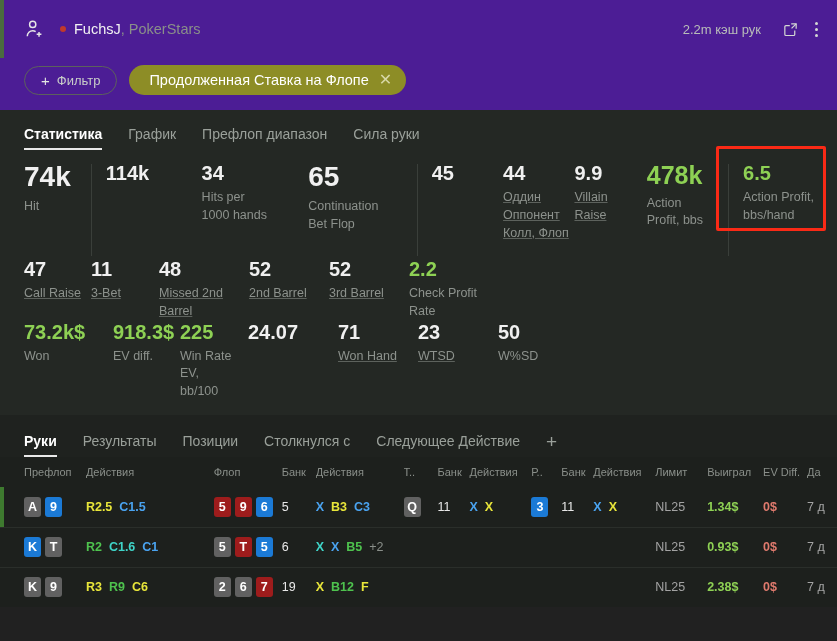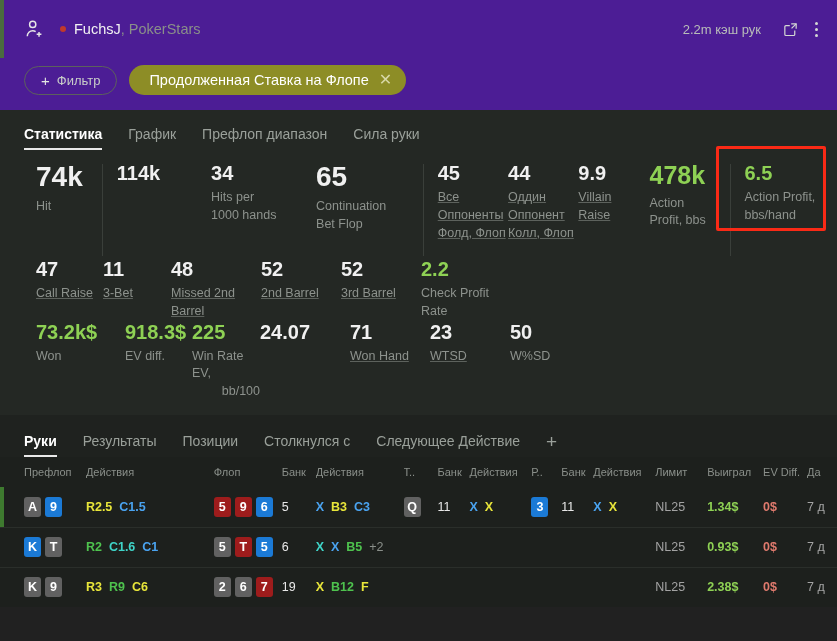--- a/index.html
+++ b/index.html
@@ -69,21 +69,21 @@
     font-size: 14px; color: #9aa09a; padding-bottom: 8px;
     cursor: pointer; position: relative; white-space: nowrap;
   }
   .tab.active { color: #ffffff; font-weight: bold; }
   .tab.active::after {
     content: ""; position: absolute; left: 0; right: 0; bottom: 0;
     height: 2px; background: #e9e9e9;
   }
 
   .stat-grid { position: relative; padding: 12px 0 0 0; }
-  .stat-row { display: flex; align-items: flex-start; padding-left: 36px; }
+  .stat-row { display: flex; align-items: flex-start; padding-left: 24px; }
   .stat-row.r1 { min-height: 96px; }
   .stat-row.r2 { min-height: 62px; }
   .stat-row.r3 { min-height: 62px; }
   .stat-cell { position: relative; }
   .stat-cell .val {
     font-weight: bold; color: #f0f0f0; line-height: 1.1; margin-bottom: 5px;
   }
   .stat-cell .val.big { font-size: 28px; }
   .stat-cell .val.mid { font-size: 20px; }
   .stat-cell .val.green { color: #8ed154; }
@@ -235,25 +235,20 @@
           <div class="stat-cell" style="width: 120px;">
             <div class="val big">65</div>
             <div class="lbl">
               <span style="display: block;">Continuation</span>
               <span style="display: block;">Bet Flop</span>
             </div>
           </div>
           <div class="divider" style="margin-right: 14px;"></div>
           <div class="stat-cell" style="width: 79px;">
             <div class="val mid">45</div>
-            <div class="lbl">
-              <span class="lk">Все</span>
-              <span class="lk">Оппоненты</span>
-              <span class="lk">Фолд, Флоп</span>
-            </div>
           </div>
           <div class="stat-cell" style="width: 79px;">
             <div class="val mid">44</div>
             <div class="lbl">
               <span class="lk">Оддин</span>
               <span class="lk">Оппонент</span>
               <span class="lk">Колл, Флоп</span>
             </div>
           </div>
           <div class="stat-cell" style="width: 80px;">
@@ -329,21 +324,21 @@
           <div class="stat-cell" style="width: 67px;">
             <div class="val mid green">918.3$</div>
             <div class="lbl">
               <span style="display: block;">EV diff.</span>
             </div>
           </div>
           <div class="stat-cell" style="width: 68px;">
             <div class="val mid green">225</div>
             <div class="lbl">
               <span style="display: block;">Win Rate EV,</span>
-              <span style="display: block; text-align: right;">bb/100</span>
+              <span style="display: block;">bb/100</span>
             </div>
           </div>
           <div class="stat-cell" style="width: 90px;">
             <div class="val mid">24.07</div>
           </div>
           <div class="stat-cell" style="width: 80px;">
             <div class="val mid">71</div>
             <div class="lbl">
               <span class="lk">Won Hand</span>
             </div>

